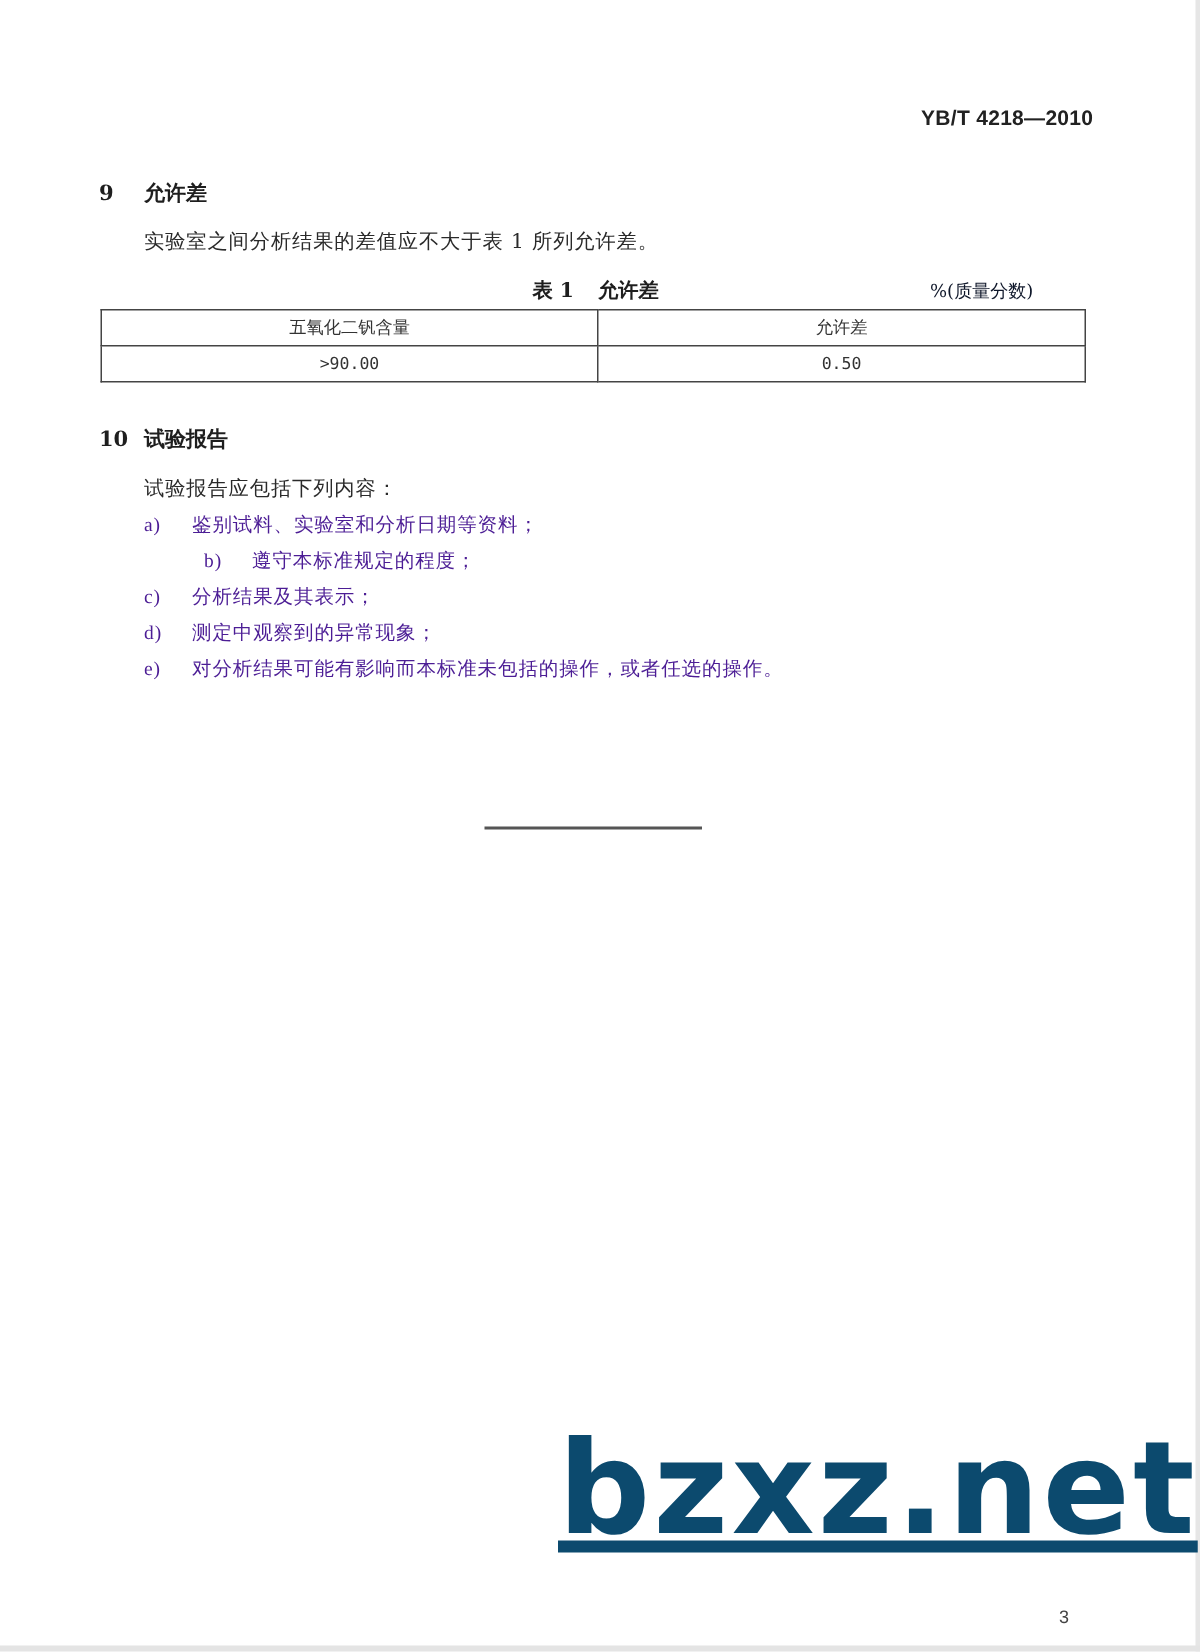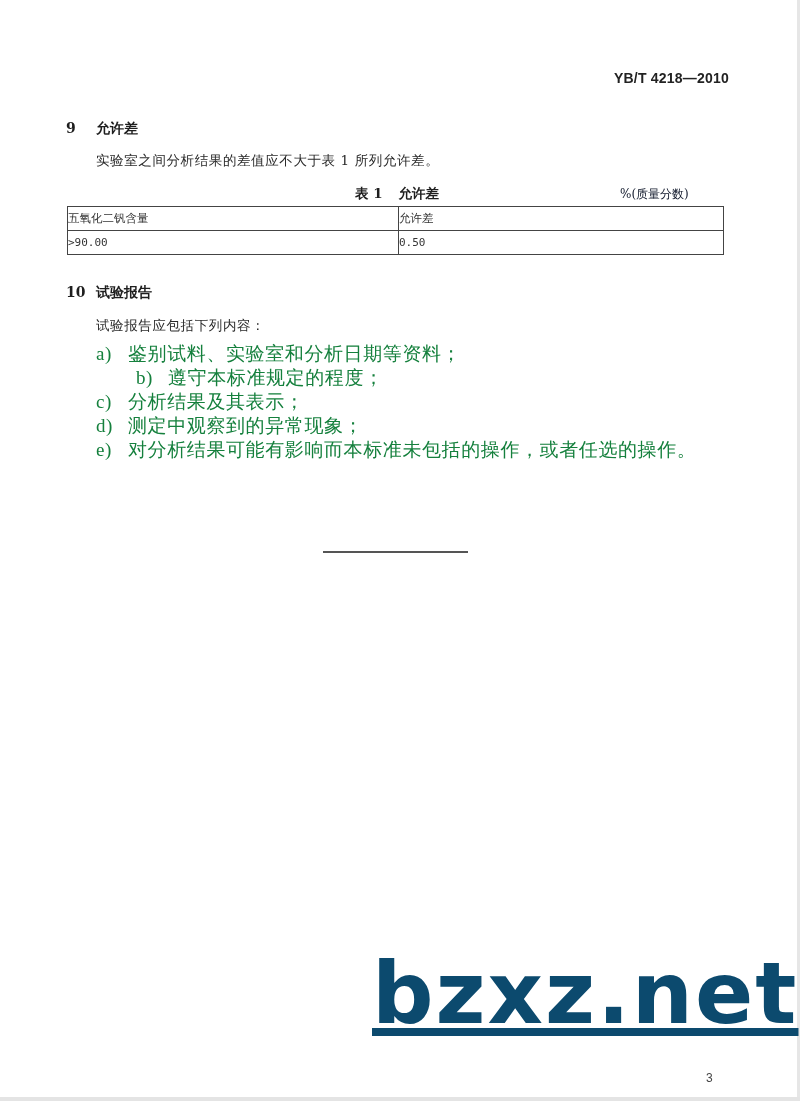--- a/index.html
+++ b/index.html
@@ -24,26 +24,26 @@
   .table-caption {
     position: absolute; top: 185px; left: 355px; font-size: 13.5px; font-weight: bold; color: #1e1e1e;
   }
   .table-caption .sep { display: inline-block; width: 16px; }
   .table-unit { position: absolute; top: 186px; left: 620px; font-size: 12px; color: #0f172a; }
   table.tolerance {
     position: absolute; top: 206px; left: 67px; width: 657px;
     border-collapse: collapse; font-size: 11.5px; color: #333;
   }
   table.tolerance td, table.tolerance th {
-    border: 1px solid #444; height: 23px; text-align: left; font-weight: normal; padding: 0; margin-top: 24px;
+    border: 1px solid #444; height: 23px; text-align: center; font-weight: normal; padding: 0; margin-top: 24px;
   }
   table.tolerance { border: 1.5px solid #333; }
   table.tolerance .col1 { width: 330px; }
   .mono-val { font-family: "DejaVu Sans Mono", "Liberation Mono", monospace; font-size: 11px; }
-  .list-item { position: absolute; left: 96px; font-size: 19px; color: #15803d; letter-spacing: 0.6px; }
+  .list-item { position: absolute; left: 96px; font-size: 13px; color: #4c1d95; letter-spacing: 0.6px; }
   .list-item .marker { display: inline-block; width: 32px; font-family: "Liberation Serif", serif; }
   .end-rule { position: absolute; top: 551px; left: 323px; width: 145px; height: 1.5px; background: #555; }
   .watermark {
     position: absolute; top: 950px; left: 372px;
     font-family: "DejaVu Sans", "Liberation Sans", sans-serif; font-weight: bold;
     font-size: 86px; color: #0c4a6e; letter-spacing: 2px; line-height: 1; text-decoration: underline;
   }
   .page-number {
     position: absolute; top: 1071px; left: 706px;
     font-family: "Liberation Sans", sans-serif; font-size: 12px; color: #444;

